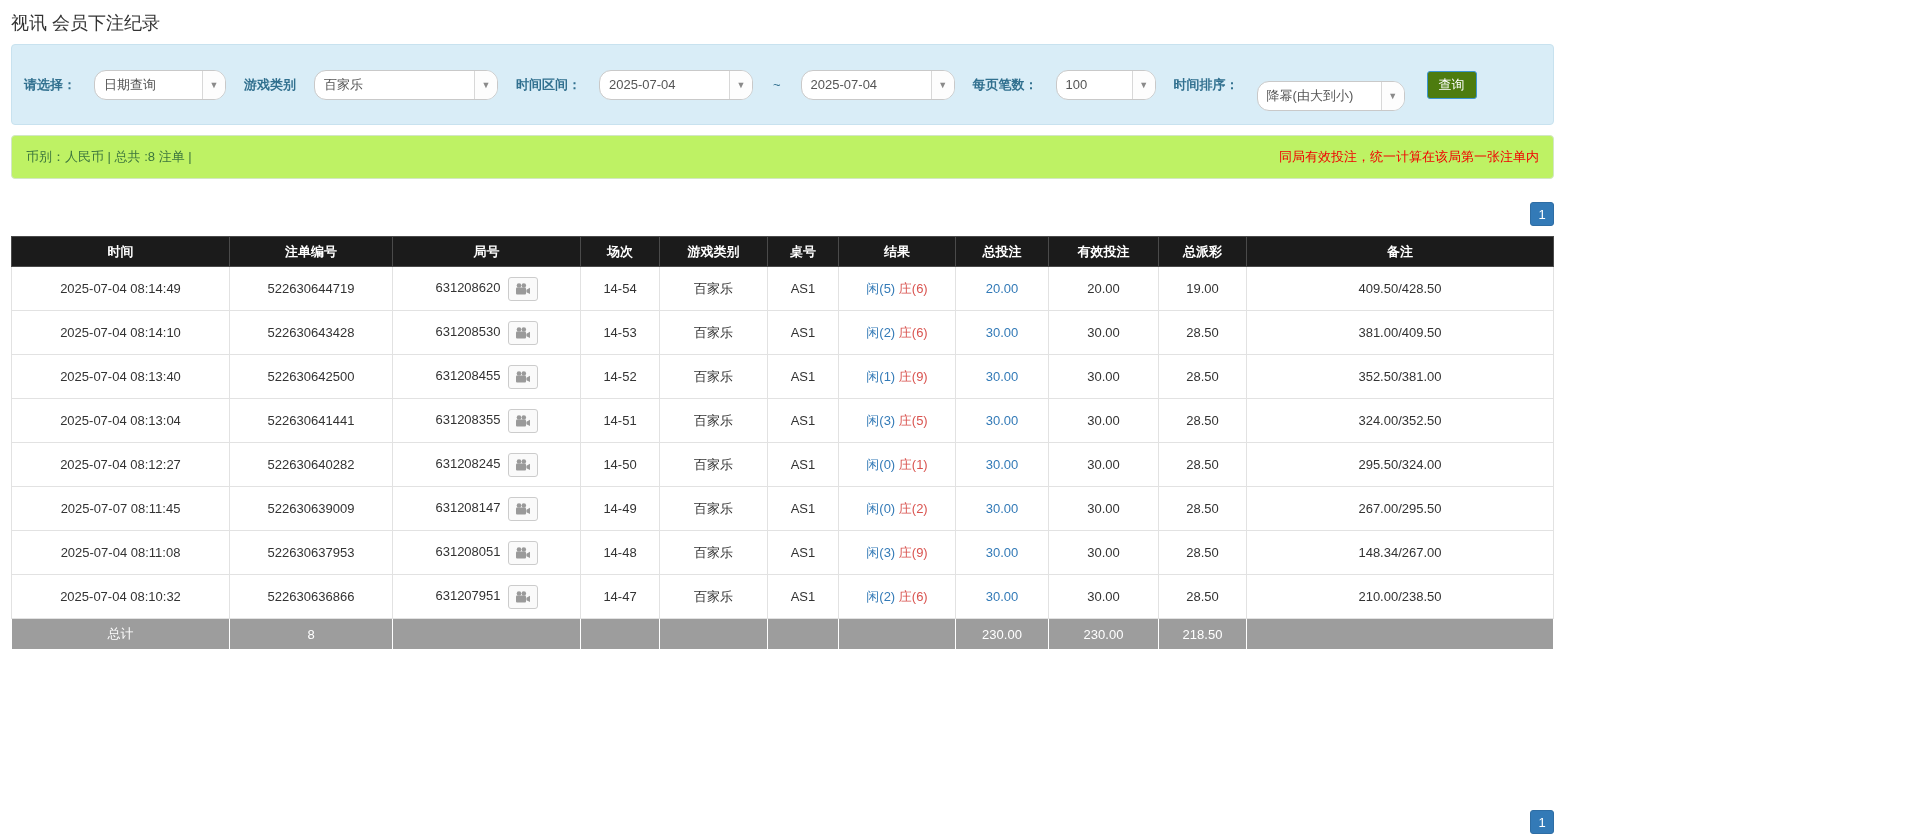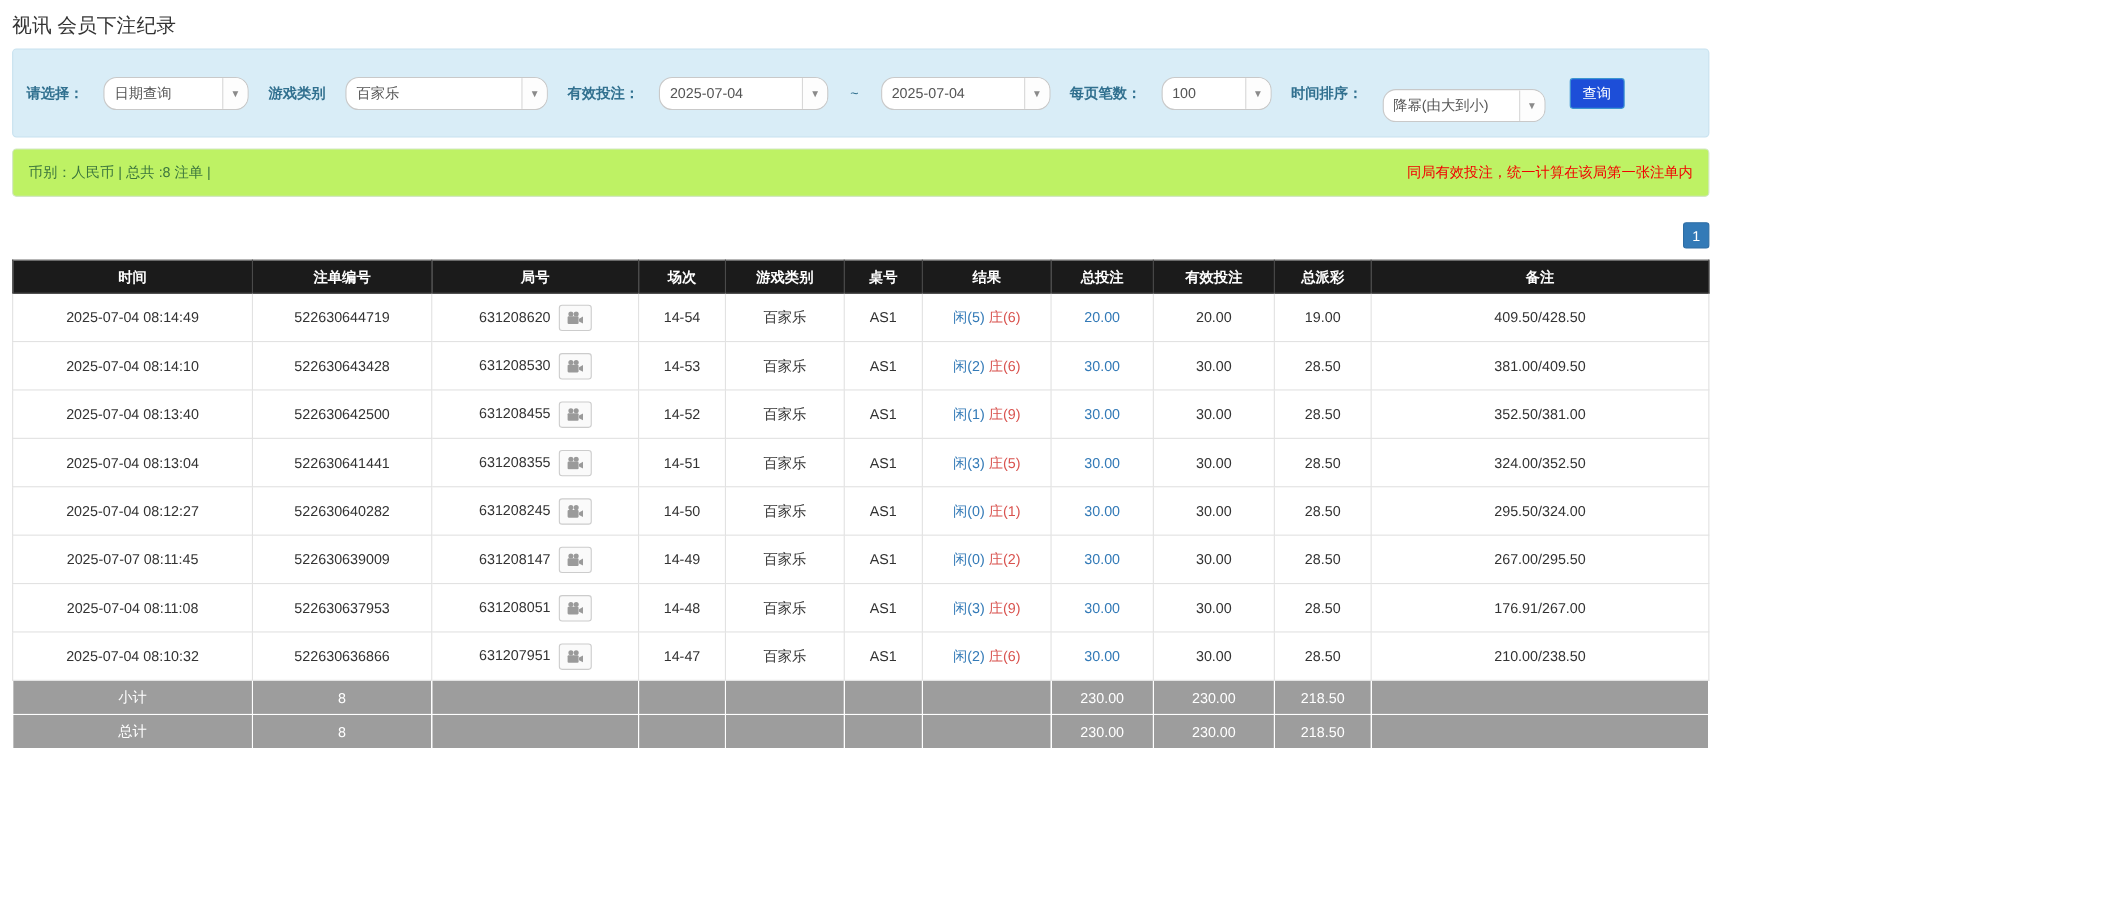--- a/index.html
+++ b/index.html
@@ -35,21 +35,21 @@
     color: #555; white-space: nowrap; flex: 1;
   }
   .combo-arrow {
     width: 23px; border-left: 1px solid #d8d8d8; background: #fdfdfd;
     display: flex; align-items: center; justify-content: center;
     color: #8a8a8a; font-size: 9px;
   }
   .w130 { width: 132px; } .w185 { width: 184px; } .w155 { width: 154px; }
   .w100 { width: 100px; } .w165 { width: 148px; margin-top: 23px; }
   .btn-search {
-    background: #1d4ed8; border: 1px solid #3d95d1; color: #fff;
+    background: #4d7c0f; border: 1px solid #3d95d1; color: #fff;
     height: 28px; padding: 0 11px; border-radius: 3px; font-size: 13px;
     cursor: pointer; margin-left: 4px;
   }
 
   
   .alert-success {
     margin-top: 10px; background: #bef264; border: 1px solid #d2e7c4;
     border-radius: 4px; padding: 12px 14px; font-size: 13px;
     display: flex; justify-content: space-between; align-items: center;
   }
@@ -108,21 +108,21 @@
       <span class="combo-text">日期查询</span>
       <span class="combo-arrow">▼</span>
     </span>
 
     <span class="filter-label">游戏类别</span>
     <span class="combo w185">
       <span class="combo-text">百家乐</span>
       <span class="combo-arrow">▼</span>
     </span>
 
-    <span class="filter-label">有效投注：</span>
+    <span class="filter-label">时间区间：</span>
     <span class="combo w155">
       <span class="combo-text">2025-07-04</span>
       <span class="combo-arrow">▼</span>
     </span>
     <span class="tilde">~</span>
     <span class="combo w155">
       <span class="combo-text">2025-07-04</span>
       <span class="combo-arrow">▼</span>
     </span>
 
@@ -325,21 +325,21 @@
               </svg>
             </button>
         </td>
         <td>14-48</td>
         <td>百家乐</td>
         <td>AS1</td>
         <td><span class="blue">闲(3)</span> <span class="red">庄(9)</span></td>
         <td><a class="bet-link">30.00</a></td>
         <td>30.00</td>
         <td>28.50</td>
-        <td>176.91/267.00</td>
+        <td>148.34/267.00</td>
       </tr>
       <tr>
         <td>2025-07-04 08:10:32</td>
         <td>522630636866</td>
         <td>
           <span>631207951</span><button class="cam-btn">
               <svg width="16" height="12" viewBox="0 0 16 12">
                 <circle cx="4" cy="2.5" r="2.3" fill="#9a9a9a"></circle>
                 <circle cx="8.8" cy="2.5" r="2.3" fill="#9a9a9a"></circle>
                 <rect x="1" y="4.6" width="10" height="7" rx="1" fill="#9a9a9a"></rect>
@@ -350,45 +350,32 @@
         <td>14-47</td>
         <td>百家乐</td>
         <td>AS1</td>
         <td><span class="blue">闲(2)</span> <span class="red">庄(6)</span></td>
         <td><a class="bet-link">30.00</a></td>
         <td>30.00</td>
         <td>28.50</td>
         <td>210.00/238.50</td>
       </tr>
       <tr class="foot">
-        <td>小计</td>
+        <td>总计</td>
         <td>8</td>
         <td></td>
         <td></td>
         <td></td>
         <td></td>
         <td></td>
         <td>230.00</td>
         <td>230.00</td>
         <td>218.50</td>
         <td></td>
       </tr>
-      <tr class="foot">
-        <td>总计</td>
-        <td>8</td>
-        <td></td>
-        <td></td>
-        <td></td>
-        <td></td>
-        <td></td>
-        <td>230.00</td>
-        <td>230.00</td>
-        <td>218.50</td>
-        <td></td>
-      </tr>
     </tbody>
   </table>
 
   <div class="pagination-row bottom">
     <button class="page-btn">1</button>
   </div>
 
 </div>
 
 </body></html>

